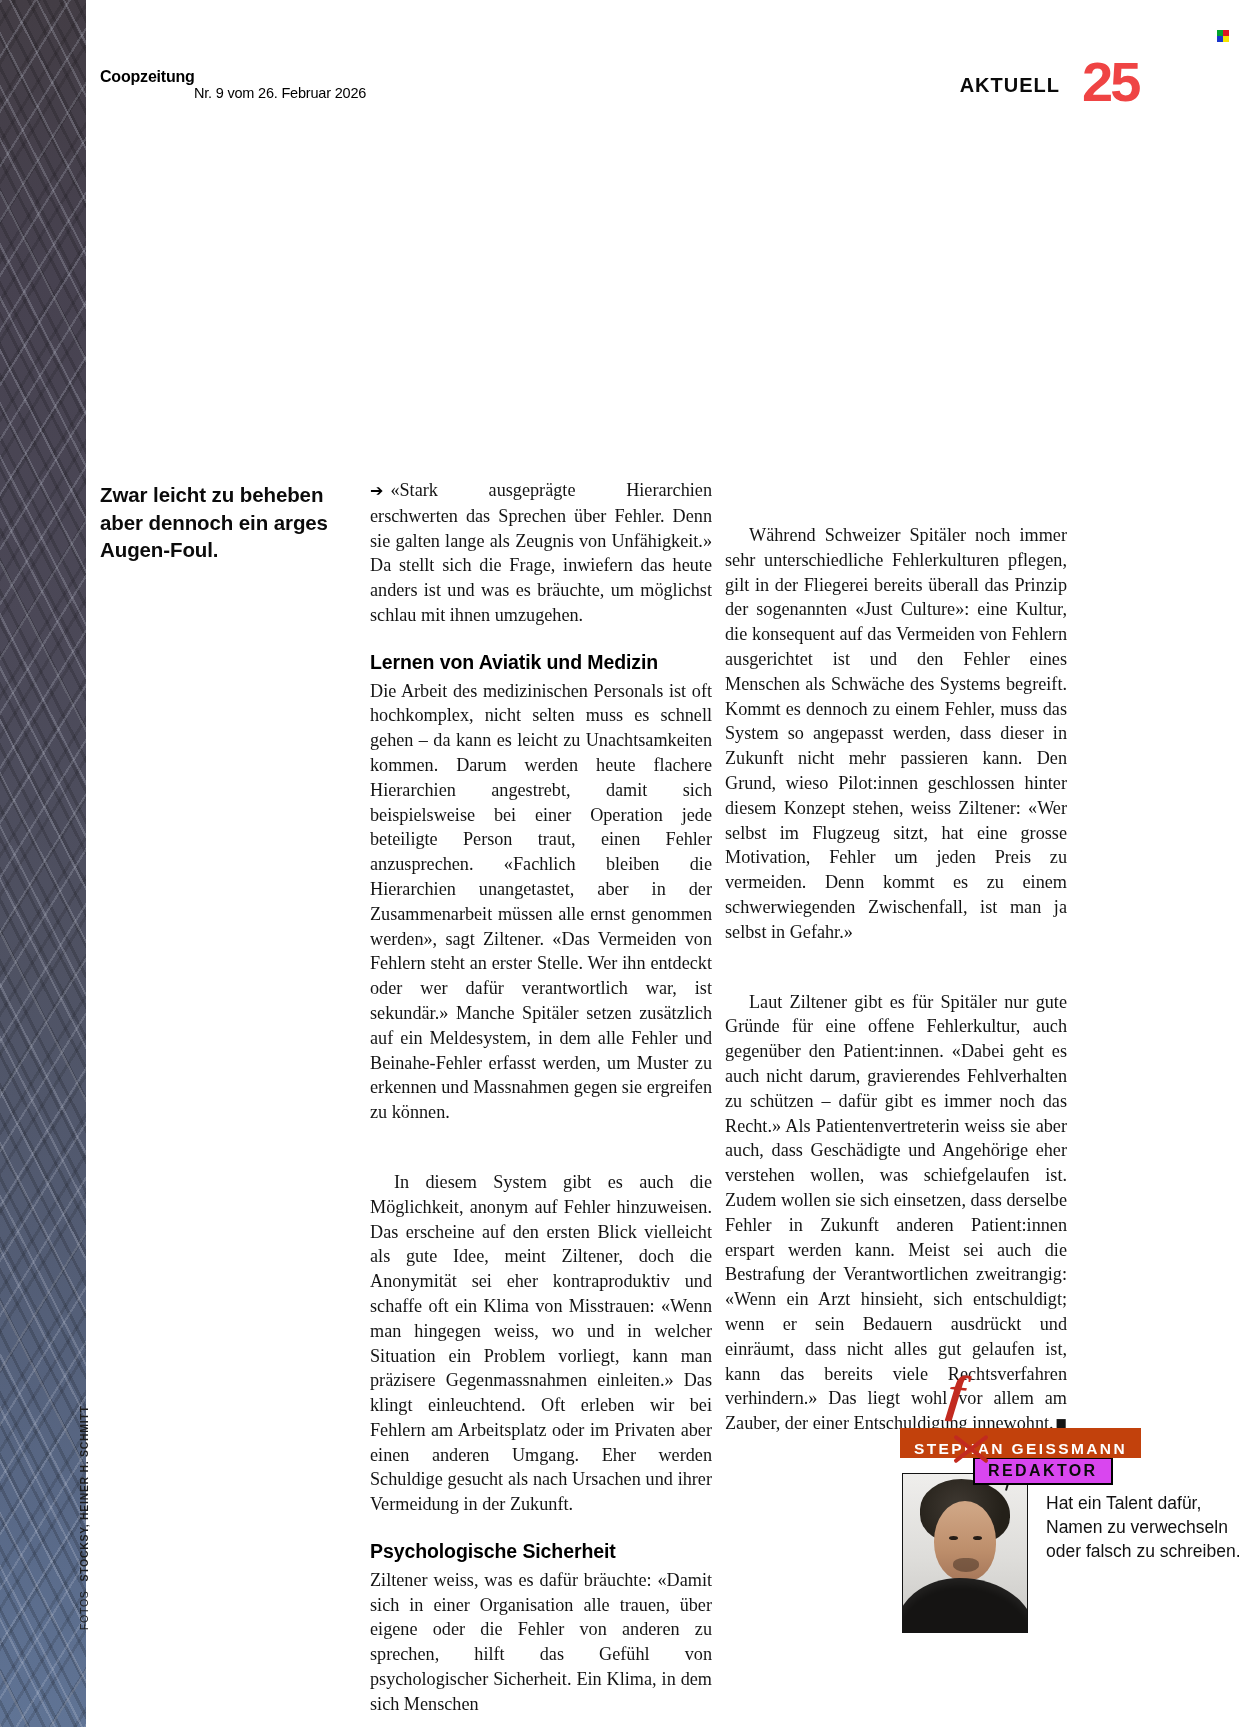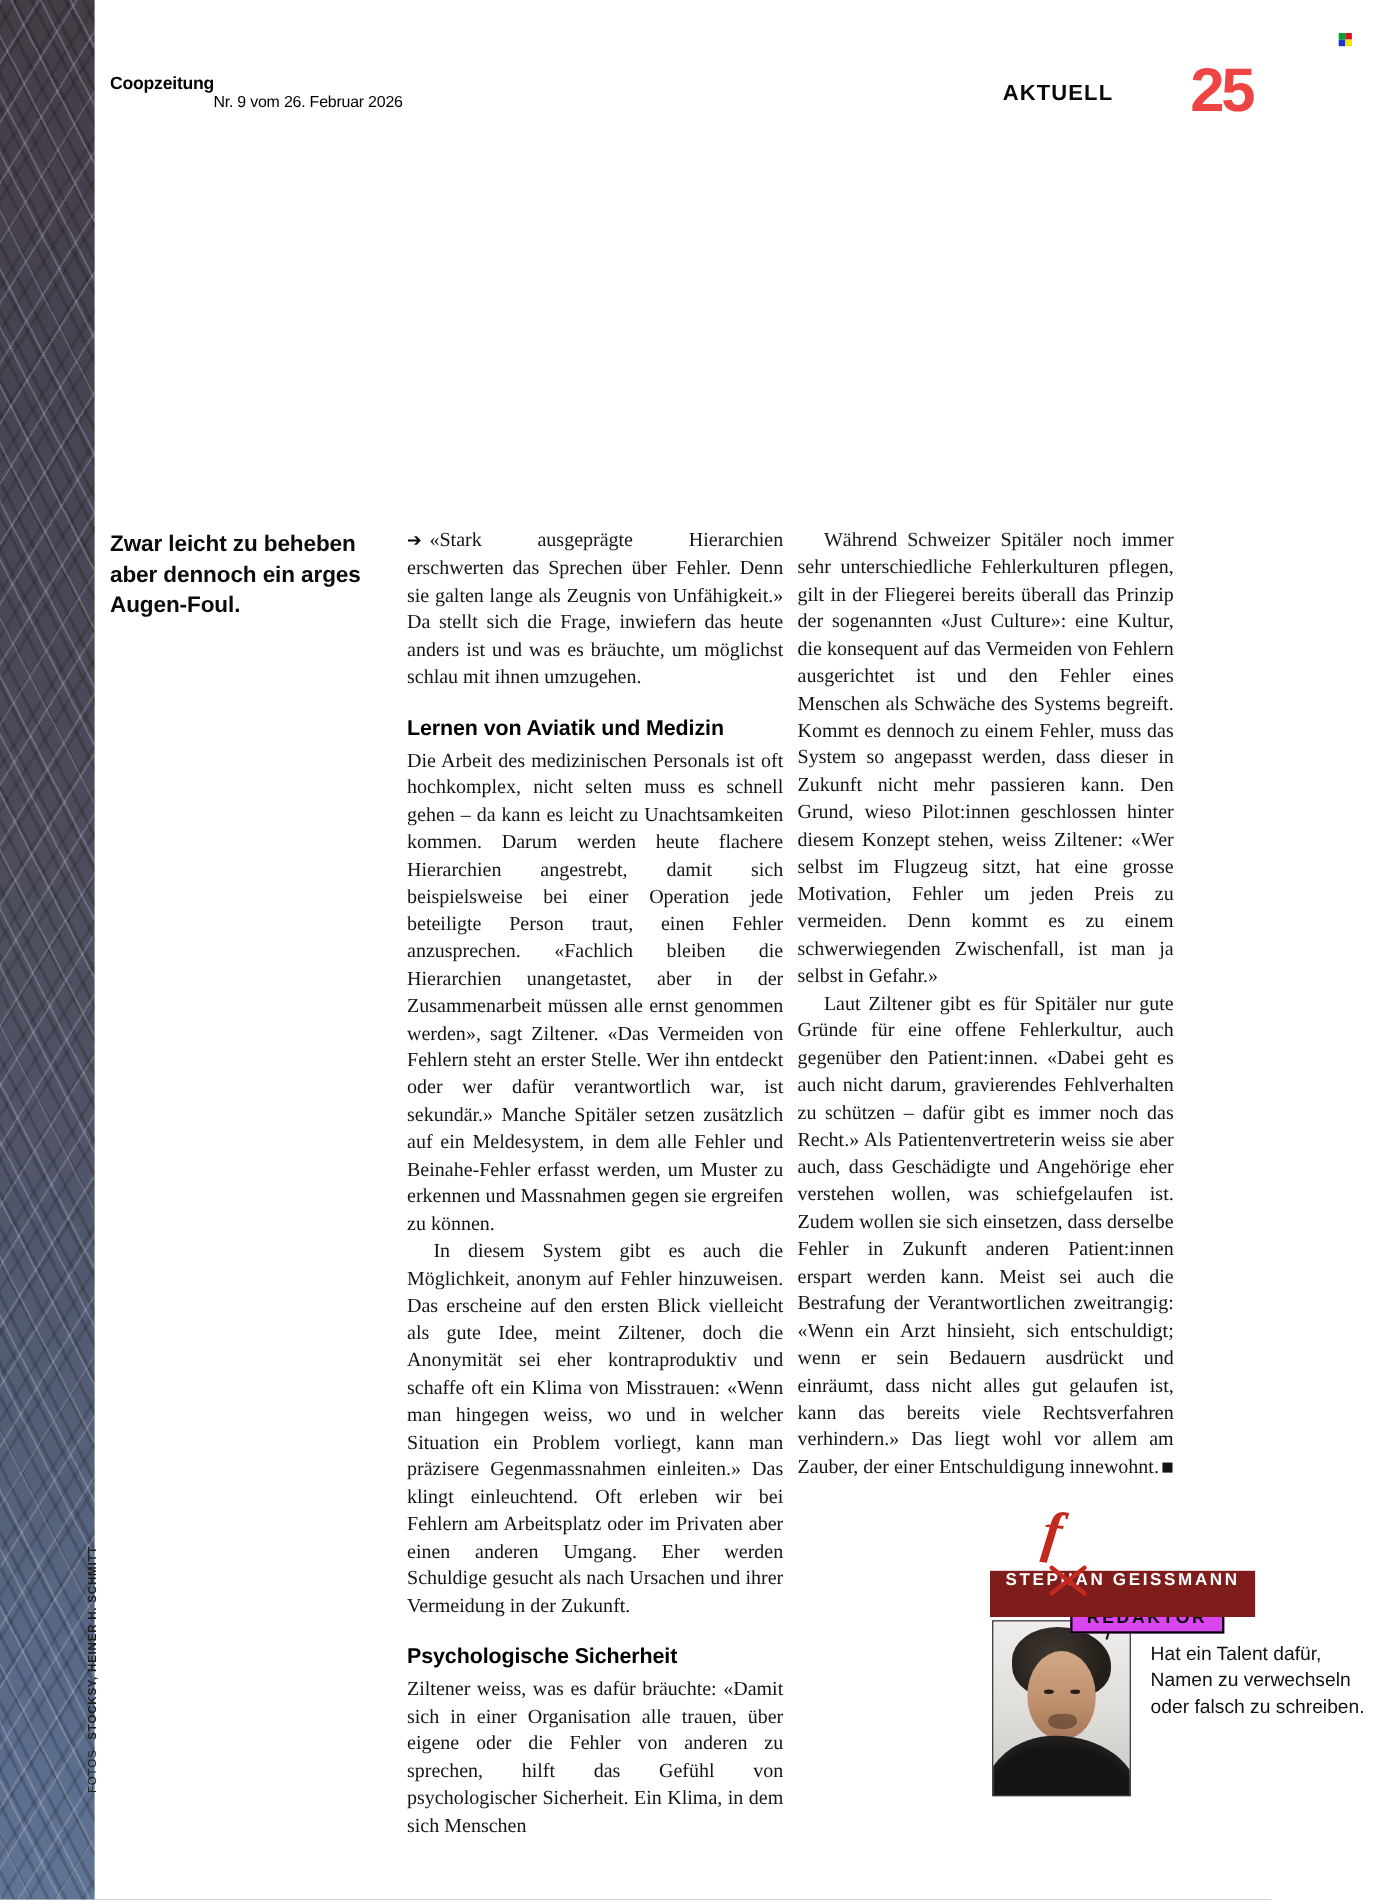--- a/index.html
+++ b/index.html
@@ -17,50 +17,50 @@
 
   
   .photo-credit{position:absolute;left:90px;top:1618px;transform-origin:0 100%;
     transform:rotate(-90deg);white-space:nowrap;font-size:10.5px;letter-spacing:0.7px;color:#1d1d1d;}
   .photo-credit .prefix{font-weight:400;margin-right:9px;}
   .photo-credit .names{font-weight:700;}
 
   
   .masthead{position:absolute;left:100px;top:68px;font-weight:700;font-size:16px;color:#000;letter-spacing:-0.2px;}
   .issue{position:absolute;left:194px;top:69px;font-size:14.5px;color:#000;letter-spacing:-0.2px;margin-top:16px;}
-  .section-label{position:absolute;left:832px;top:74px;width:180px;text-align:right;
+  .section-label{position:absolute;left:880px;top:74px;width:180px;text-align:right;
     font-weight:700;font-size:20px;letter-spacing:1px;color:#0a0a0a;}
   .page-number{position:absolute;left:1082px;top:56px;font-weight:700;font-size:56px;
     letter-spacing:-3px;color:#ef4444;line-height:52px;}
   .regmark{position:absolute;left:1217px;top:30px;width:12px;height:12px;
     display:grid;grid-template-columns:1fr 1fr;grid-template-rows:1fr 1fr;}
   .regmark div{width:100%;height:100%;}
 
   
   .pull-quote{position:absolute;left:100px;top:481px;width:252px;
     font-weight:700;font-size:20.5px;line-height:27.5px;letter-spacing:-0.1px;color:#0b0b0b;}
 
   
   .col{position:absolute;top:478px;width:342px;color:#141414;
     font-family:"Liberation Serif","DejaVu Serif",serif;font-size:18.2px;line-height:24.8px;
     text-align:justify;}
   .col-1{left:370px;}
   .col-2{left:725px;}
   .col p{margin:0;}
-  .col p.indent{text-indent:24px;}
+  .col p.indent{text-indent:24px;margin-top:45px;}
   .subhead{font-family:"Liberation Sans",sans-serif;font-weight:700;font-size:19.5px;
     letter-spacing:-0.1px;color:#000;margin:22px 0 4px;text-align:left;}
   .arrow{font-family:"DejaVu Sans",sans-serif;font-size:16px;padding-right:7px;color:#000;}
   .endmark{font-size:12px;font-family:"DejaVu Sans",sans-serif;vertical-align:2px;padding-left:2px;}
 
   
   .hand-f{position:absolute;left:948px;top:1368px;font-family:"Liberation Serif",serif;
     font-style:italic;font-weight:700;font-size:52px;line-height:52px;transform:rotate(7deg);}
-  .name-bar{position:absolute;left:900px;top:1428px;height:42px;background:#7f1d1d;color:#fff;
-    display:flex;align-items:flex-start;padding:0 14px;font-weight:700;font-size:15.5px;
+  .name-bar{position:absolute;left:900px;top:1428px;height:30px;background:#c2410c;color:#fff;
+    display:flex;align-items:flex-end;padding:0 14px;font-weight:700;font-size:15.5px;
     letter-spacing:2.4px;white-space:nowrap;z-index:3;}
   .crossed{position:relative;display:inline-block;}
   .x-line{position:absolute;left:50%;top:50%;width:42px;height:4px;border-radius:2px;z-index:4;}
   .x-line.a{transform:translate(-50%,-50%) rotate(38deg);}
   .x-line.b{transform:translate(-50%,-50%) rotate(-38deg);}
   .connector{position:absolute;left:1016px;top:1452px;width:2px;height:40px;background:#161616;
     transform:rotate(16deg);transform-origin:top center;z-index:1;}
   .role-badge{position:absolute;left:973px;top:1457px;background:#d946ef;border:2.5px solid #000;
     padding:3px 13px;font-weight:700;font-size:16px;letter-spacing:2.4px;color:#0a0a0a;z-index:2;}
   .author-photo{position:absolute;left:902px;top:1473px;width:126px;height:160px;

